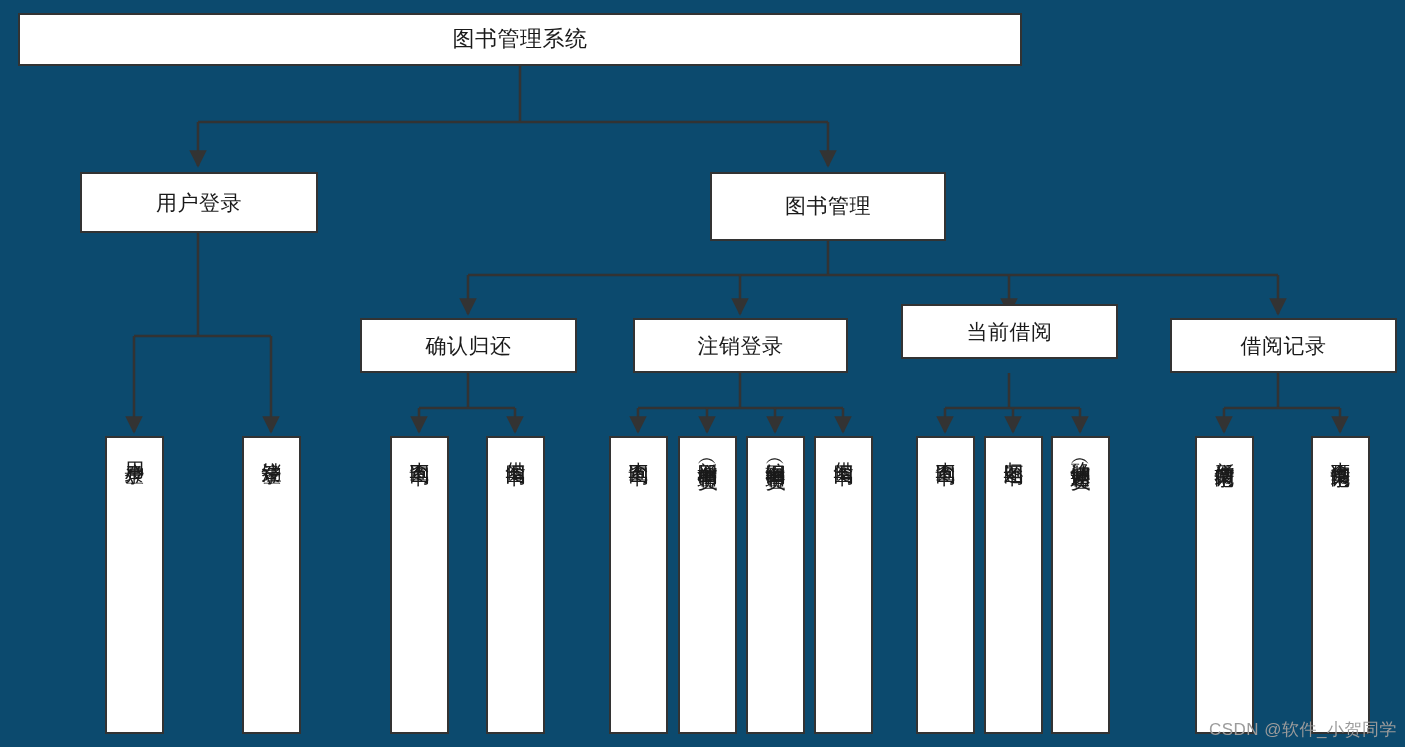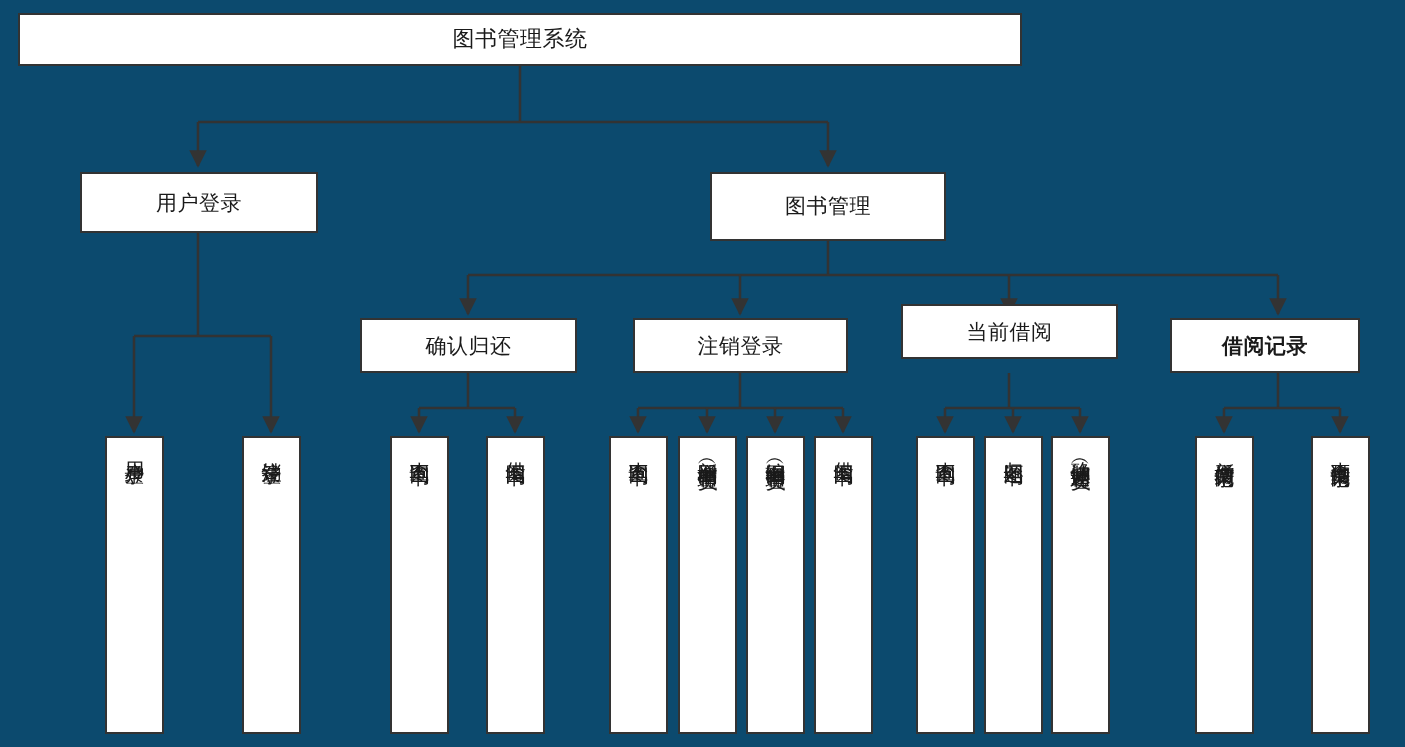--- a/index.html
+++ b/index.html
@@ -138,21 +138,21 @@
 
   <div class="node h-node" style="left:360px; top:318px; width:217px; height:55px;">
     <span class="label">确认归还</span>
   </div>
   <div class="node h-node" style="left:633px; top:318px; width:215px; height:55px;">
     <span class="label">注销登录</span>
   </div>
   <div class="node h-node" style="left:901px; top:304px; width:217px; height:55px;">
     <span class="label">当前借阅</span>
   </div>
-  <div class="node h-node" style="left:1170px; top:318px; width:190px; height:55px;font-weight:bold;">
+  <div class="node h-node" style="left:1170px; top:318px; width:227px; height:55px;">
     <span class="label">借阅记录</span>
   </div>
 
   <div class="node v-node" style="left:105px; top:436px; width:59px; height:298px;">
     <span class="label">用户登录</span>
   </div>
   <div class="node v-node" style="left:242px; top:436px; width:59px; height:298px;">
     <span class="label">注销登录</span>
   </div>
 
@@ -186,14 +186,15 @@
     <span class="label">确认归还（管理员）</span>
   </div>
 
   <div class="node v-node" style="left:1195px; top:436px; width:59px; height:298px;">
     <span class="label">新增借阅记录</span>
   </div>
   <div class="node v-node" style="left:1311px; top:436px; width:59px; height:298px;">
     <span class="label">查询借阅记录</span>
   </div>
 
+  <div id="watermark">CSDN @软件_小贺同学</div>
 
 </div>
 
 </body></html>

